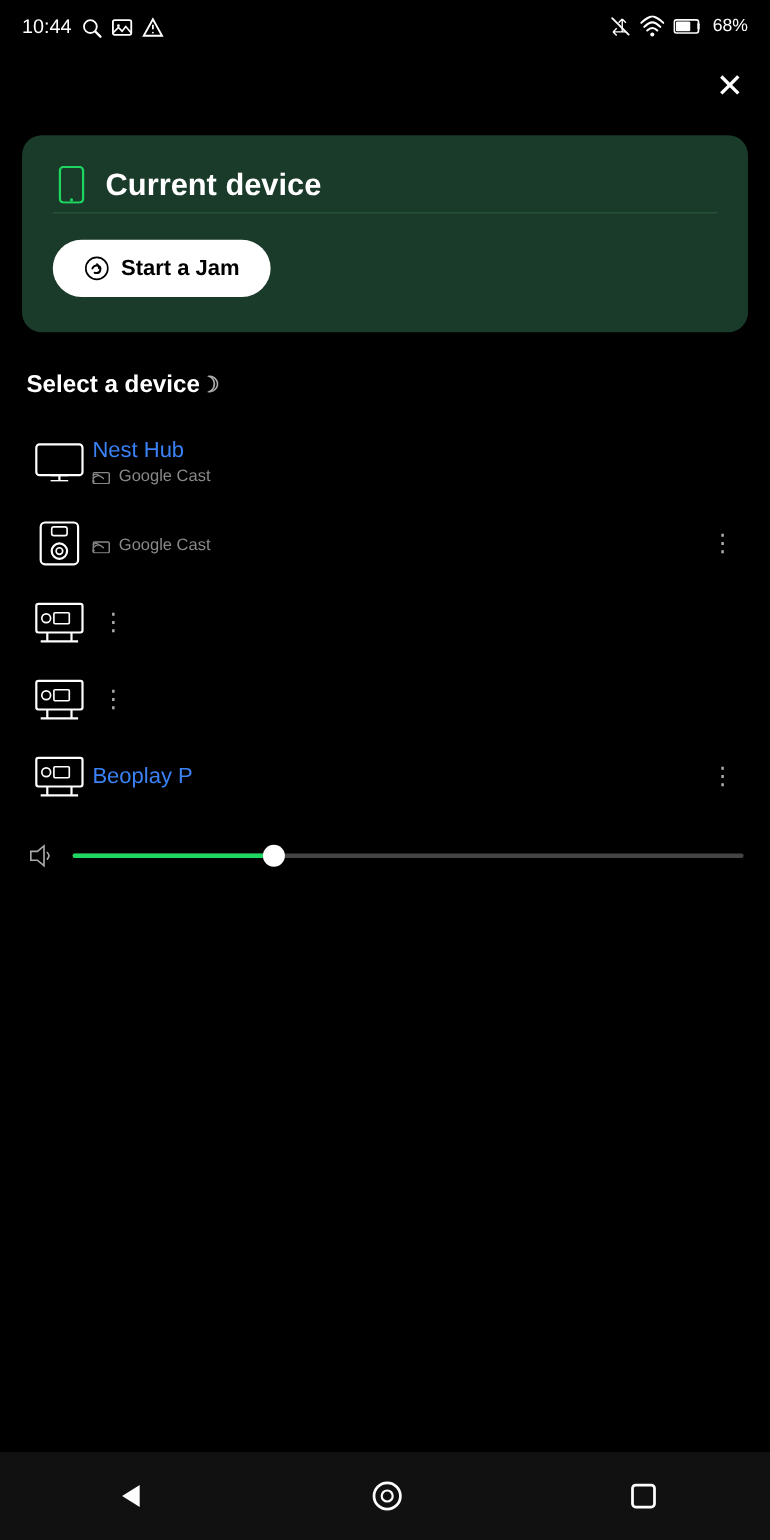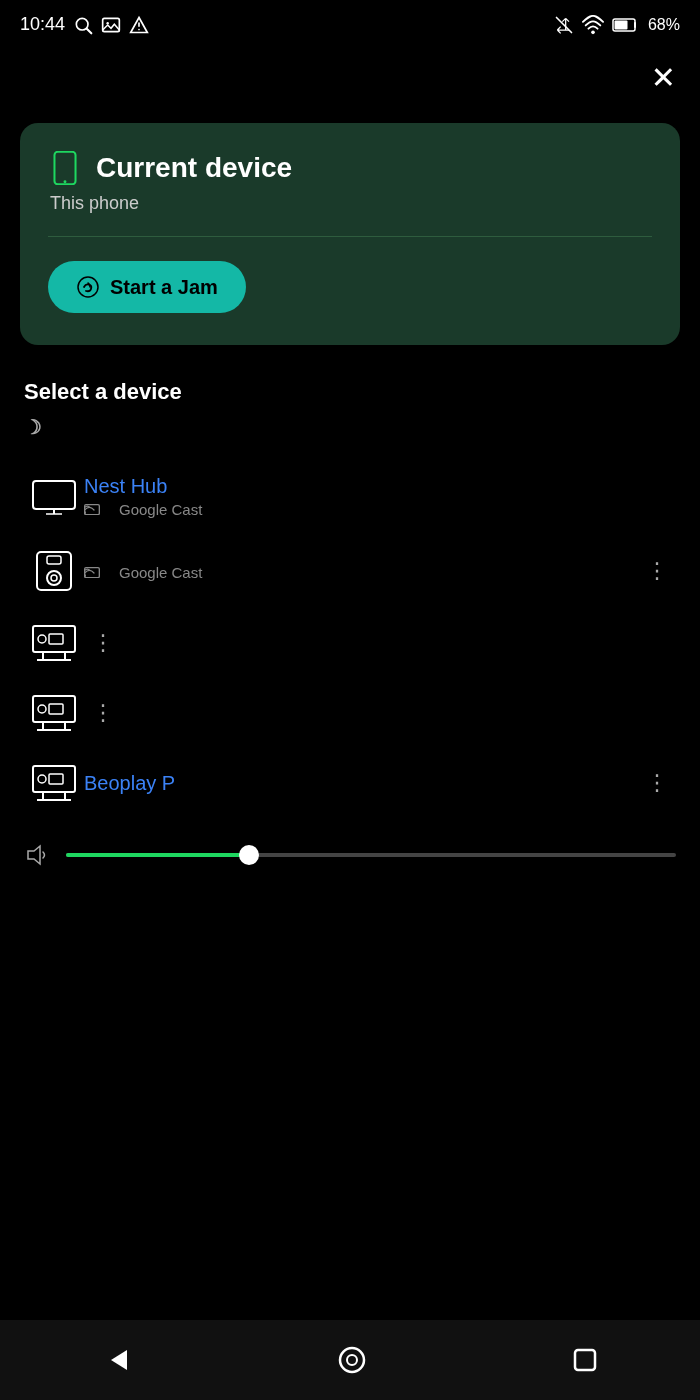--- a/index.html
+++ b/index.html
@@ -10,21 +10,21 @@
       font-family: 'Segoe UI', Arial, sans-serif;
       color: #fff;
       overflow: hidden;
       position: relative;
     }
 
     
     .status-bar {
       display: flex;
       justify-content: space-between;
-      align-items: center;
+      align-items: flex-start;
       padding: 14px 20px 8px;
       font-size: 18px;
       font-weight: 500;
     }
     .status-left { display: flex; align-items: center; gap: 8px; }
     .status-right { display: flex; align-items: center; gap: 8px; font-size: 16px; }
 
     
     .close-btn {
       position: absolute;
@@ -69,42 +69,42 @@
       color: #ccc;
       margin-bottom: 22px;
       padding-left: 2px;
     }
     .divider {
       height: 1px;
       background: #2e5c3e;
       margin-bottom: 24px;
     }
     .start-jam-btn {
-      background: #14b8a6;
+      background: #ffffff;
       color: #000;
       border: none;
       border-radius: 50px;
       padding: 14px 28px;
       font-size: 20px;
       font-weight: 700;
       cursor: pointer;
       display: flex;
       align-items: center;
       gap: 10px;
     }
 
     
     .section-title {
       font-size: 22px;
       font-weight: 700;
       padding: 0 24px;
       margin-bottom: 20px;
       display: flex;
-      gap: 10px;
-      flex-direction: column;
+      align-items: center;
+      gap: 0;
     }
     .moon-icon {
       font-size: 20px;
       color: #aaa;
     }
 
     
     .device-list {
       padding: 0 16px;
     }
@@ -127,21 +127,22 @@
     }
     .device-name {
       font-size: 20px;
       font-weight: 500;
       color: #3b82f6;
     }
     .device-sub {
       font-size: 15px;
       color: #888;
       display: flex;
-      gap: 19px;
+      align-items: center;
+      gap: 8px;
       margin-top: 3px;
     }
     .three-dots {
       font-size: 22px;
       color: #aaa;
       padding: 4px 8px;
       cursor: pointer;
     }
 
     
@@ -247,21 +248,20 @@
   <div class="current-device-title">
     <div class="phone-icon-wrap">
       <svg class="phone-icon-svg" viewBox="0 0 28 42" fill="none" xmlns="http://www.w3.org/2000/svg">
         <rect x="1" y="1" width="26" height="40" rx="4" stroke="#1ed760" stroke-width="2.5" fill="none"></rect>
         <rect x="4" y="4" width="20" height="30" rx="2" fill="#1a3a2a"></rect>
         <circle cx="14" cy="38" r="1.8" fill="#1ed760"></circle>
       </svg>
     </div>
     <span>Current device</span>
   </div>
-  <div class="current-device-subtitle">This phone</div>
   <div class="divider"></div>
   <button class="start-jam-btn">
     <svg width="24" height="24" viewBox="0 0 24 24" fill="none">
       <circle cx="12" cy="12" r="10" stroke="#000" stroke-width="1.5" fill="none"></circle>
       <path d="M8 12 Q10 8 14 10 Q16 11 15 14 Q14 17 10 16" stroke="#000" stroke-width="1.8" fill="none" stroke-linecap="round"></path>
       <path d="M12 8 Q14 9 14 12" stroke="#000" stroke-width="1.5" fill="none" stroke-linecap="round"></path>
     </svg>
     <span>Start a Jam</span>
   </button>
 </div>

